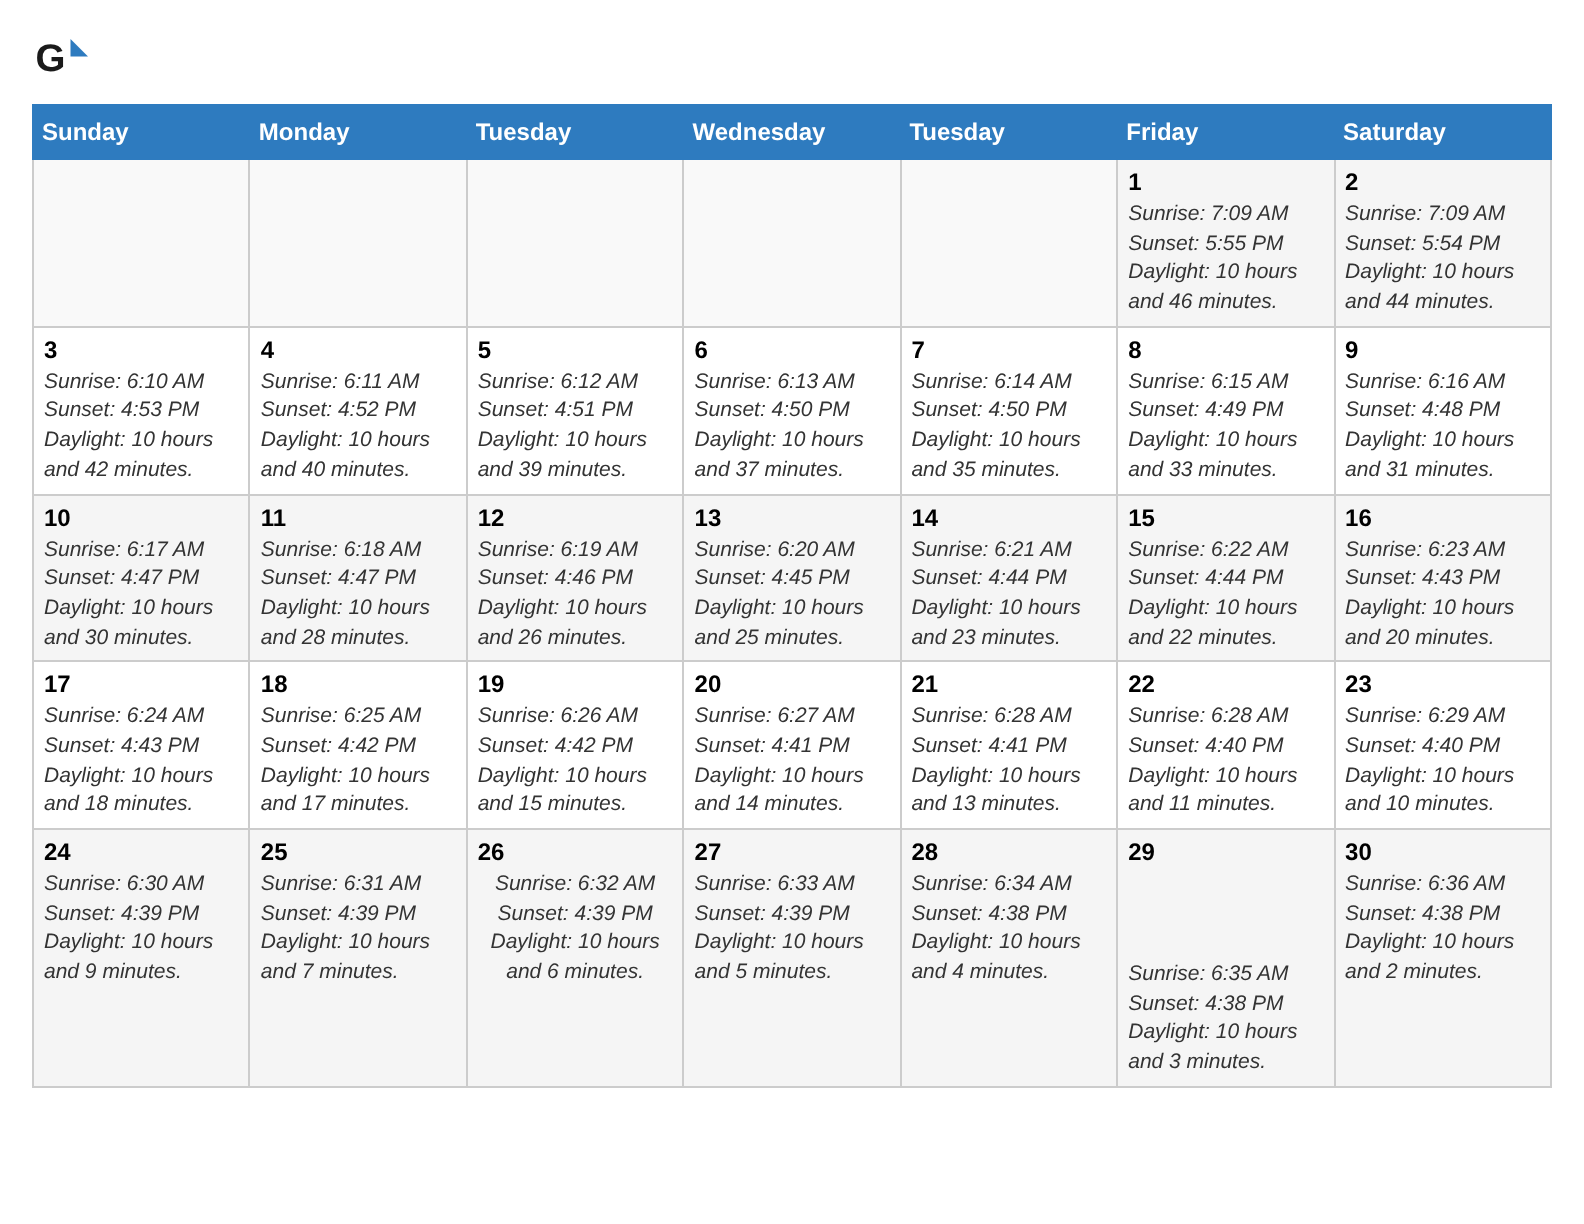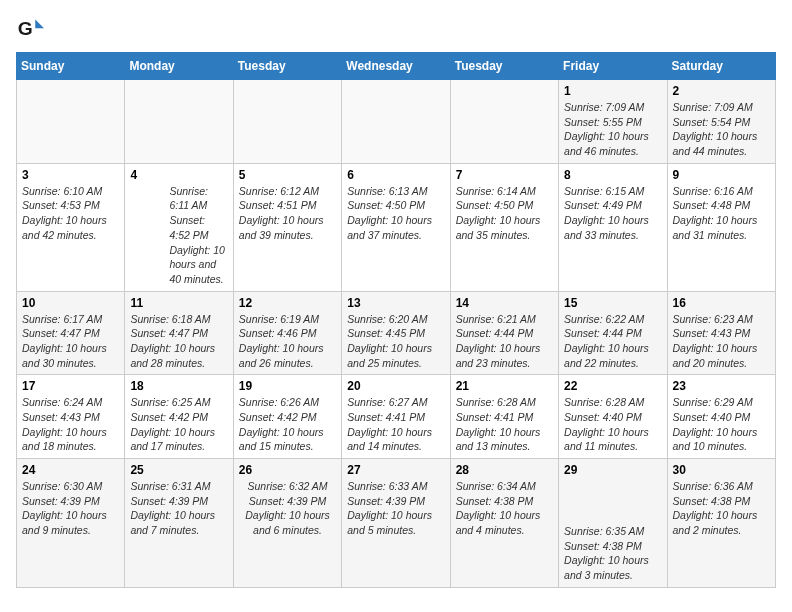--- a/index.html
+++ b/index.html
@@ -140,21 +140,21 @@
       </tr>
       <tr>
         <td>
           <span class="day-num">3</span>
           <div class="day-info" style="white-space: pre-line;">Sunrise: 6:10 AM
 Sunset: 4:53 PM
 Daylight: 10 hours and 42 minutes.</div>
         </td>
         <td>
           <span class="day-num">4</span>
-          <div class="day-info" style="white-space: pre-line; margin-left: 39px;">Sunrise: 6:11 AM
+          <div class="day-info" style="white-space: pre-line;">Sunrise: 6:11 AM
 Sunset: 4:52 PM
 Daylight: 10 hours and 40 minutes.</div>
         </td>
         <td>
           <span class="day-num">5</span>
           <div class="day-info" style="white-space: pre-line;">Sunrise: 6:12 AM
 Sunset: 4:51 PM
 Daylight: 10 hours and 39 minutes.</div>
         </td>
         <td>

